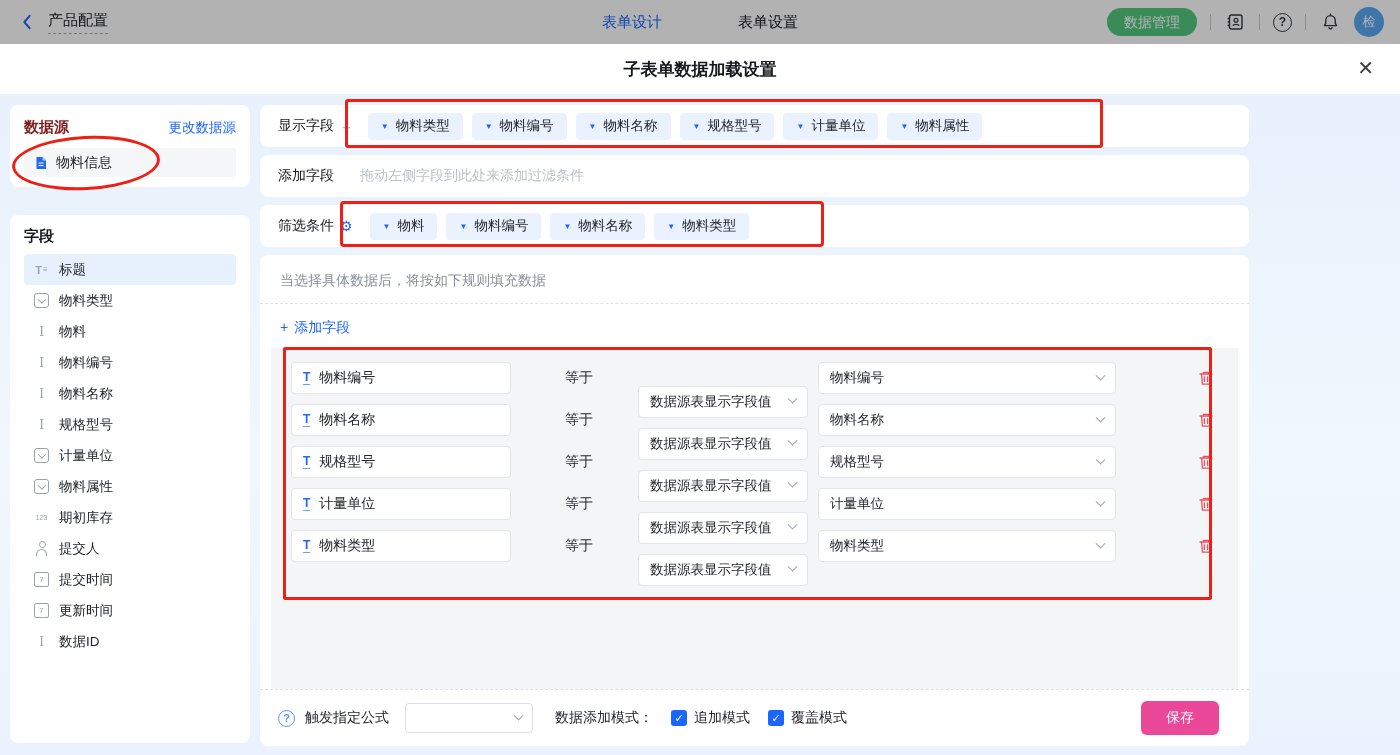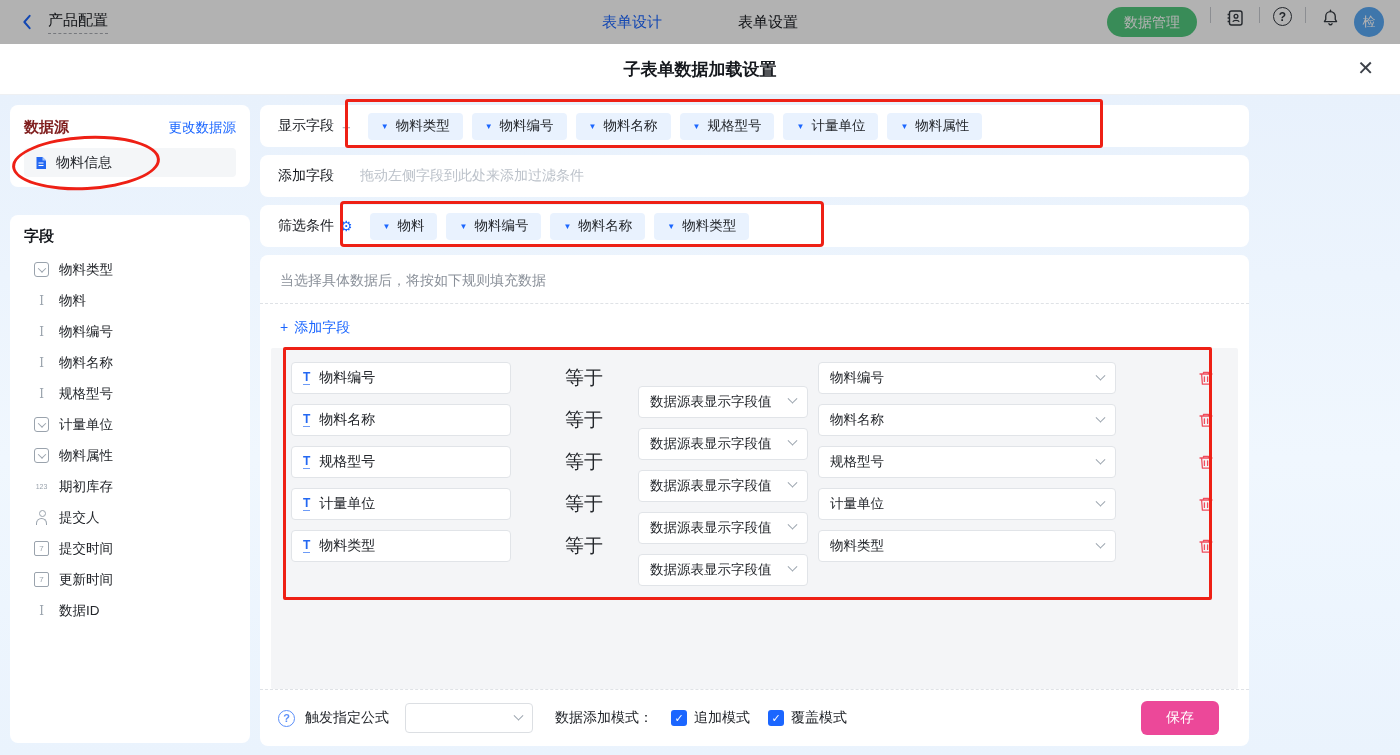--- a/index.html
+++ b/index.html
@@ -10,21 +10,21 @@
   .header { position:absolute; left:0; top:0; width:1400px; height:44px; background:#fff;
             display:flex; align-items:center; padding:0 16px; }
   .header-dim { position:absolute; inset:0; background:rgba(0,0,0,0.30); z-index:5; pointer-events:none; }
   .hleft { display:flex; align-items:center; gap:10px; }
   .back-ic { display:flex; align-items:center; }
   .crumb { font-size:15px; color:#15181d; border-bottom:1px dashed #a9adb3; padding-bottom:3px; }
   .htabs { position:absolute; left:50%; top:0; transform:translateX(-50%); height:44px;
            display:flex; align-items:center; gap:76px; }
   .htab { font-size:15px; color:#15181d; cursor:pointer; }
   .htab.active { color:#1b66ff; }
-  .hright { margin-left:auto; display:flex; gap:13px; }
+  .hright { margin-left:auto; display:flex; align-items:center; gap:13px; }
   .pill-green { background:#52c97e; color:#fff; font-size:14px; border:none; border-radius:16px;
                 padding:7px 17px; line-height:1; cursor:pointer; }
   .vdiv { width:1px; height:16px; background:#c9ccd1; }
   .hic { width:22px; height:22px; display:flex; align-items:center; justify-content:center; cursor:pointer; }
   .help-circle { width:19px; height:19px; border:1.5px solid #33383f; border-radius:50%; display:flex;
                  align-items:center; justify-content:center; font-size:12px; font-weight:700; color:#33383f; cursor:pointer; }
   .avatar { width:30px; height:30px; border-radius:50%; background:#5aa9f5; color:#fff; font-size:13px;
             display:flex; align-items:center; justify-content:center; cursor:pointer; }
 
   
@@ -82,21 +82,21 @@
   .card-rules { height:491px; position:relative; margin-bottom:0; }
   .hint { color:#8a9099; font-size:14px; padding:17px 20px 13px; }
   .dash { border-top:1px dashed #dfe2e6; }
   .addfield { color:#1b66ff; font-size:14px; margin:15px 20px 11px; display:inline-flex; gap:6px; cursor:pointer; }
   .panel { margin:0 11px; background:#f4f5f7; border-radius:2px; height:341px; padding:14px 0 0 20px; }
   .rrow { display:flex; align-items:center; height:32px; margin-bottom:10px; }
   .fbox { width:220px; height:32px; background:#fff; border:1px solid #e1e4e8; border-radius:4px;
           display:flex; align-items:center; gap:9px; padding:0 11px; font-size:14px; cursor:text; }
   .t-icon { color:#2468f2; font-weight:700; font-size:12px; line-height:1; border-bottom:1.5px solid #6d9bf7;
             padding-bottom:1px; }
-  .eq { margin-left:54px; width:73px; font-size:19px; color:#23262b; }
+  .eq { margin-left:54px; width:73px; font-size:14px; color:#23262b; }
   .dd { height:32px; background:#fff; border:1px solid #e1e4e8; border-radius:4px; display:flex;
         align-items:center; justify-content:space-between; padding:0 11px; font-size:13.5px; cursor:pointer; }
   .dd1 { width:170px;margin-top:47px; }
   .dd2 { width:298px; margin-left:10px; }
   .chev { width:7px; height:7px; border-right:1.4px solid #9aa3ad; border-bottom:1.4px solid #9aa3ad;
           transform:rotate(45deg) translate(-2px,-2px); flex:0 0 7px; }
   .trash { margin-left:auto; margin-right:24px; cursor:pointer; display:flex; }
 
   .rfooter { position:absolute; left:0; right:0; bottom:0; height:57px; border-top:1px dashed #dfe2e6;
              display:flex; align-items:center; padding:0 30px 0 18px; gap:10px; }
@@ -182,20 +182,24 @@
               <path d="M4.5 7h5M4.5 9.5h5" stroke="#fff" stroke-width="1"></path>
             </svg>
           <span>物料信息</span>
         </div>
       </div>
 
       <div class="card card-fields">
         <div class="fp-title">字段</div>
         <div>
 
+            <div class="frow active">
+              <span class="fi title"></span>
+              <span>标题</span>
+            </div>
 
             <div class="frow">
               <span class="fi select"></span>
               <span>物料类型</span>
             </div>
 
             <div class="frow">
               <span class="fi text"></span>
               <span>物料</span>
             </div>

